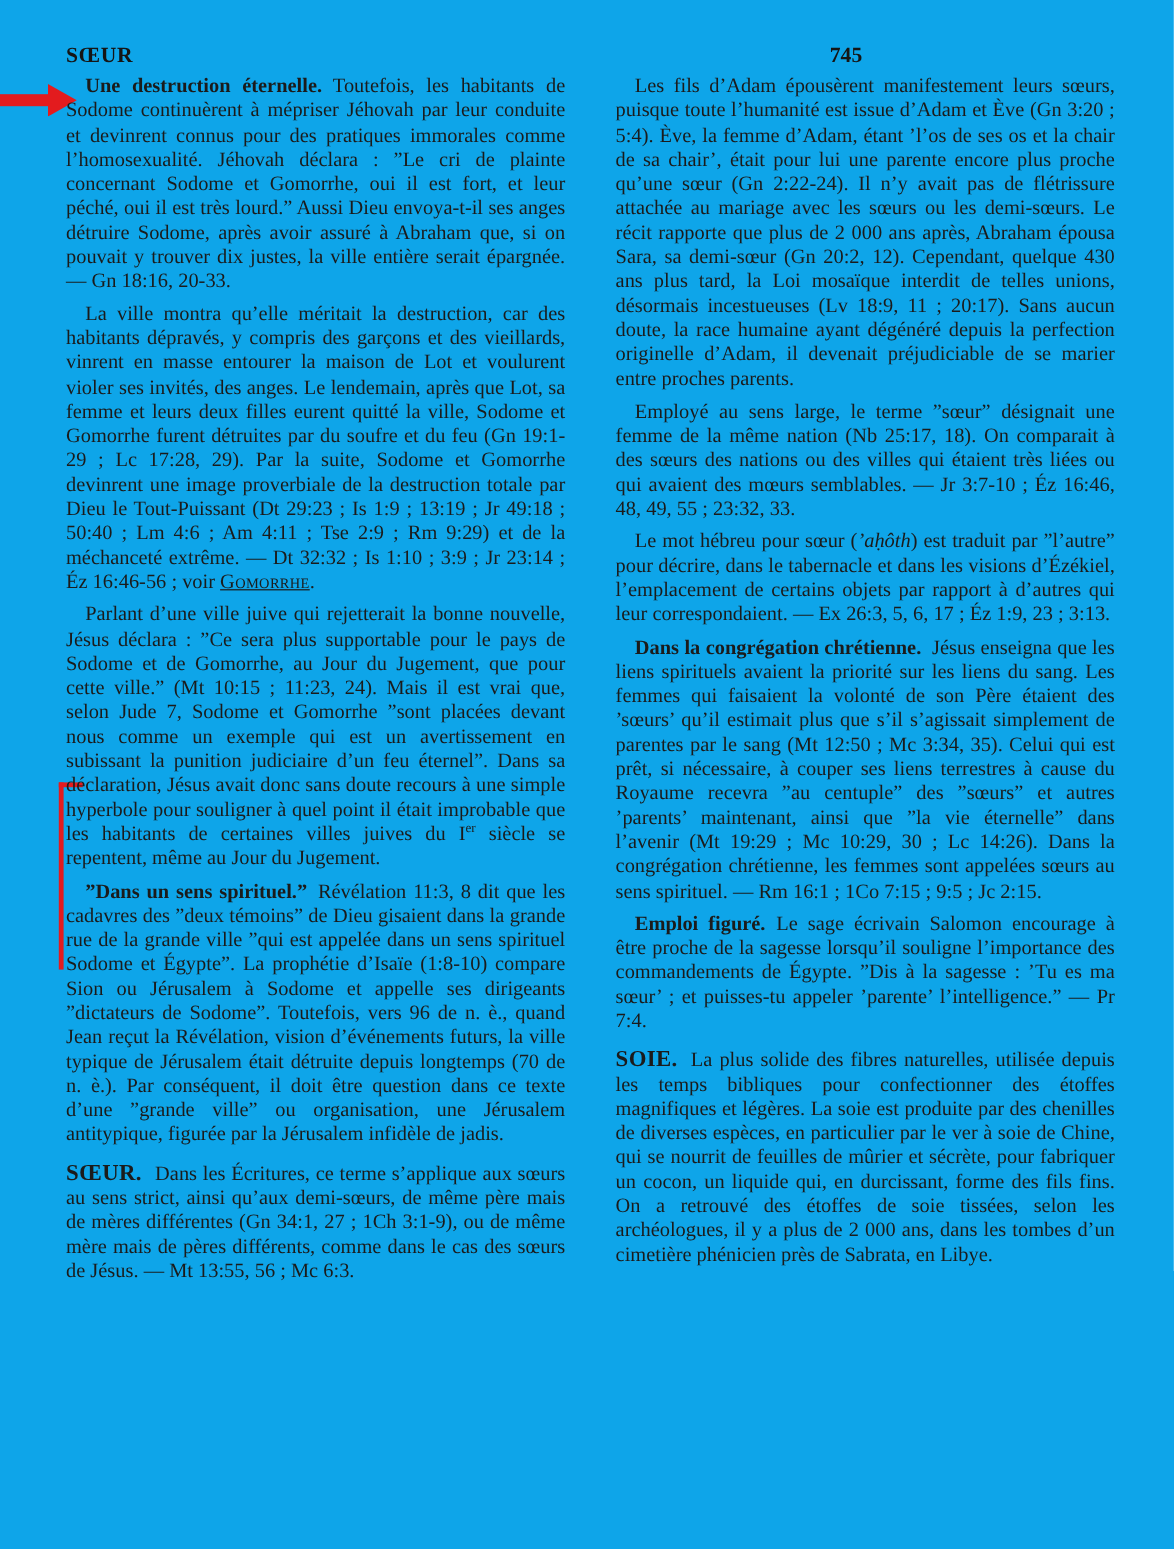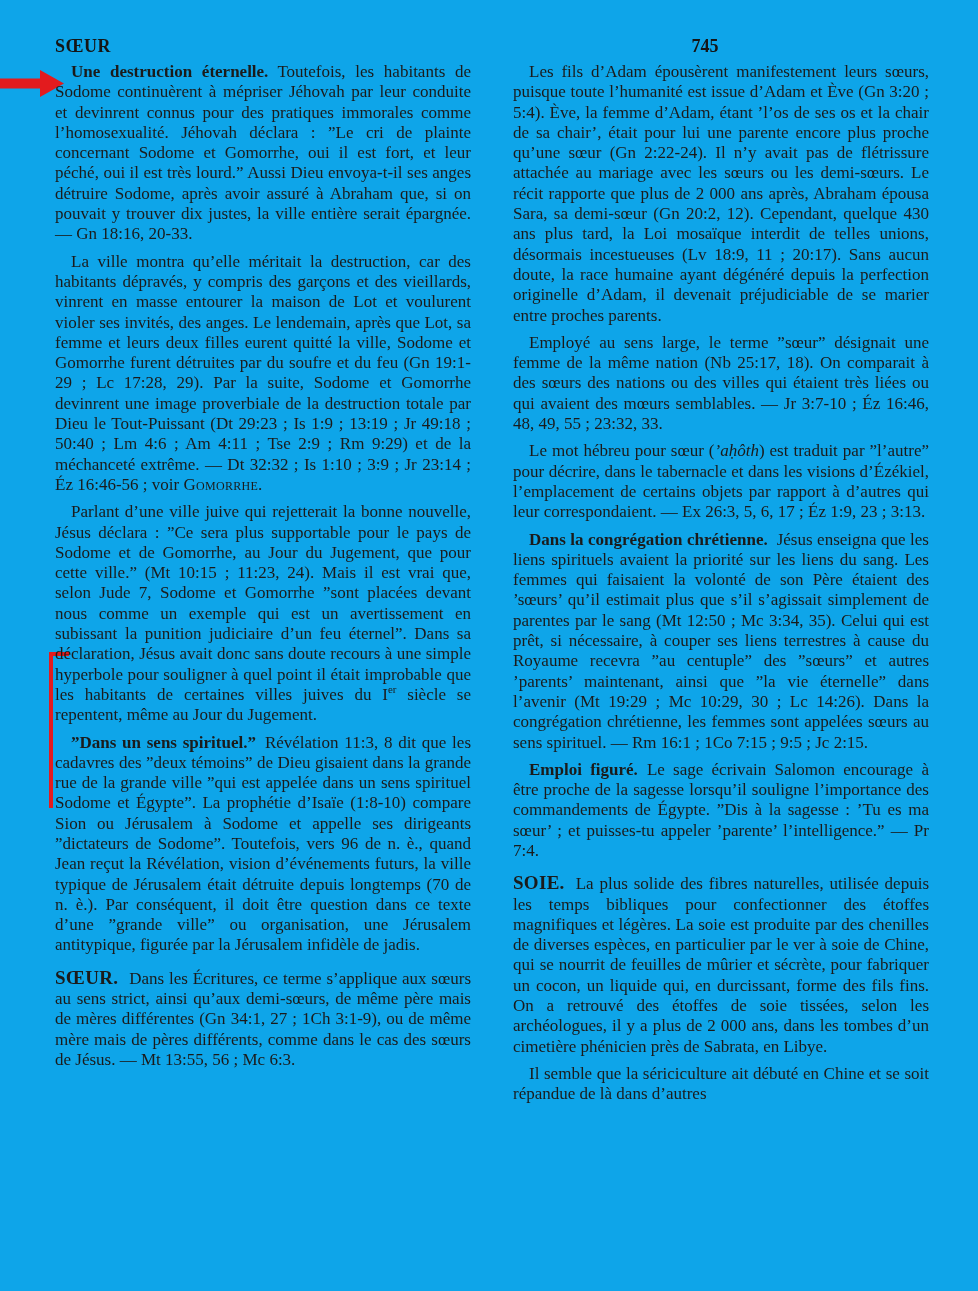--- a/index.html
+++ b/index.html
@@ -31,21 +31,21 @@
     text-align: justify;
     hyphens: auto;
     color: #1b1b1b;
   }
   .col-left  { left: 55px; }
   .col-right { left: 468px; margin-left: 45px; }
   .col p { margin: 0 0 7px 0; text-indent: 16px; }
   .col p.entry { text-indent: 0; margin-top: 12px; }
   .lead  { font-weight: bold; margin-right: 9px; }
   .entry-word { font-weight: bold; font-size: 19px; margin-right: 11px; letter-spacing: 0.3px; }
-  .sc  { font-variant: small-caps; letter-spacing: 0.3px; }
+  .sc  { font-variant: small-caps; letter-spacing: 0.3px; text-decoration: underline; }
   .i   { font-style: italic; }
   .sup { vertical-align: super; font-size: 64%; line-height: 0; }
   .margin-arrow {
     position: absolute; left: 0; top: 70px;
     width: 64px; height: 27px;
   }
   .accent-fill { fill: var(--accent, #e31b1e); }
   .margin-bracket-v {
     position: absolute; left: 49px; top: 652px;
     width: 4px; height: 156px;
@@ -80,16 +80,15 @@
       <p><span class="lead">”Dans un sens spirituel.”</span><span>Révélation 11:3, 8 dit que les cadavres des ”deux témoins” de Dieu gisaient dans la grande rue de la grande ville ”qui est appelée dans un sens spirituel Sodome et Égypte”. La prophétie d’Isaïe (1:8-10) compare Sion ou Jérusalem à Sodome et appelle ses dirigeants ”dictateurs de Sodome”. Toutefois, vers 96 de n. è., quand Jean reçut la Révélation, vision d’événements futurs, la ville typique de Jérusalem était détruite depuis longtemps (70 de n. è.). Par conséquent, il doit être question dans ce texte d’une ”grande ville” ou organisation, une Jérusalem antitypique, figurée par la Jérusalem infidèle de jadis.</span></p>
       <p class="entry"><span class="entry-word">SŒUR.</span><span>Dans les Écritures, ce terme s’applique aux sœurs au sens strict, ainsi qu’aux demi-sœurs, de même père mais de mères différentes (Gn 34:1, 27 ; 1Ch 3:1-9), ou de même mère mais de pères différents, comme dans le cas des sœurs de Jésus. — Mt 13:55, 56 ; Mc 6:3.</span></p>
     </div>
   <div class="col col-right">
       <p><span>Les fils d’Adam épousèrent manifestement leurs sœurs, puisque toute l’humanité est issue d’Adam et Ève (Gn 3:20 ; 5:4). Ève, la femme d’Adam, étant ’l’os de ses os et la chair de sa chair’, était pour lui une parente encore plus proche qu’une sœur (Gn 2:22-24). Il n’y avait pas de flétrissure attachée au mariage avec les sœurs ou les demi-sœurs. Le récit rapporte que plus de 2&nbsp;000 ans après, Abraham épousa Sara, sa demi-sœur (Gn 20:2, 12). Cependant, quelque 430 ans plus tard, la Loi mosaïque interdit de telles unions, désormais incestueuses (Lv 18:9, 11 ; 20:17). Sans aucun doute, la race humaine ayant dégénéré depuis la perfection originelle d’Adam, il devenait préjudiciable de se marier entre proches parents.</span></p>
       <p><span>Employé au sens large, le terme ”sœur” désignait une femme de la même nation (Nb 25:17, 18). On comparait à des sœurs des nations ou des villes qui étaient très liées ou qui avaient des mœurs semblables. — Jr 3:7-10 ; Éz 16:46, 48, 49, 55 ; 23:32, 33.</span></p>
       <p><span>Le mot hébreu pour sœur (</span><span class="i">’aḥôth</span><span>) est traduit par ”l’autre” pour décrire, dans le tabernacle et dans les visions d’Ézékiel, l’emplacement de certains objets par rapport à d’autres qui leur correspondaient. — Ex 26:3, 5, 6, 17 ; Éz 1:9, 23 ; 3:13.</span></p>
       <p><span class="lead">Dans la congrégation chrétienne.</span><span>Jésus enseigna que les liens spirituels avaient la priorité sur les liens du sang. Les femmes qui faisaient la volonté de son Père étaient des ’sœurs’ qu’il estimait plus que s’il s’agissait simplement de parentes par le sang (Mt 12:50 ; Mc 3:34, 35). Celui qui est prêt, si nécessaire, à couper ses liens terrestres à cause du Royaume recevra ”au centuple” des ”sœurs” et autres ’parents’ maintenant, ainsi que ”la vie éternelle” dans l’avenir (Mt 19:29 ; Mc 10:29, 30 ; Lc 14:26). Dans la congrégation chrétienne, les femmes sont appelées sœurs au sens spirituel. — Rm 16:1 ; 1Co 7:15 ; 9:5 ; Jc 2:15.</span></p>
       <p><span class="lead">Emploi figuré.</span><span>Le sage écrivain Salomon encourage à être proche de la sagesse lorsqu’il souligne l’importance des commandements de Égypte. ”Dis à la sagesse : ’Tu es ma sœur’ ; et puisses-tu appeler ’parente’ l’intelligence.” — Pr 7:4.</span></p>
       <p class="entry"><span class="entry-word">SOIE.</span><span>La plus solide des fibres naturelles, utilisée depuis les temps bibliques pour confectionner des étoffes magnifiques et légères. La soie est produite par des chenilles de diverses espèces, en particulier par le ver à soie de Chine, qui se nourrit de feuilles de mûrier et sécrète, pour fabriquer un cocon, un liquide qui, en durcissant, forme des fils fins. On a retrouvé des étoffes de soie tissées, selon les archéologues, il y a plus de 2&nbsp;000 ans, dans les tombes d’un cimetière phénicien près de Sabrata, en Libye.</span></p>
-      <p><span>Il semble que la sériciculture ait débuté en Chine et se soit répandue de là dans d’autres</span></p>
     </div>
 
 </div>
 
 </body></html>

